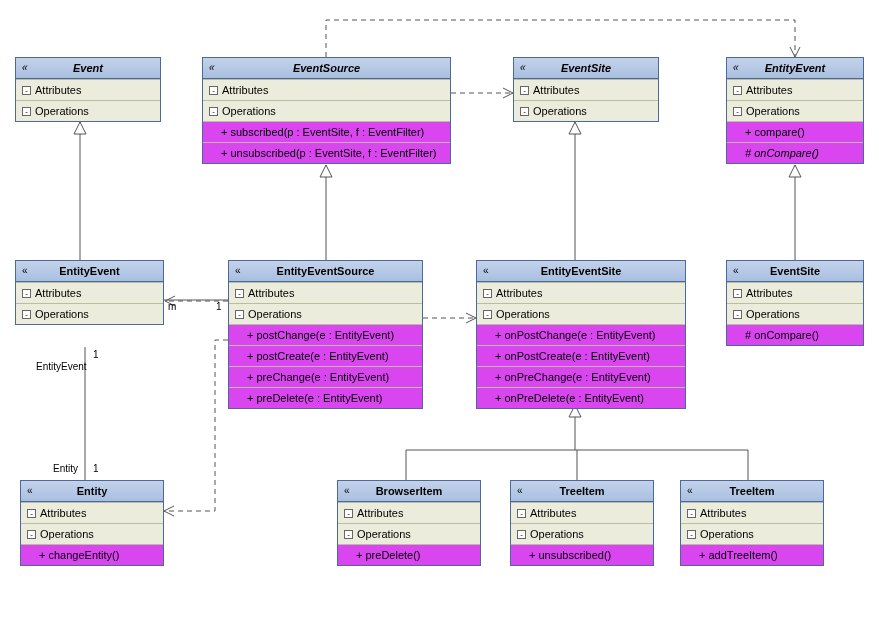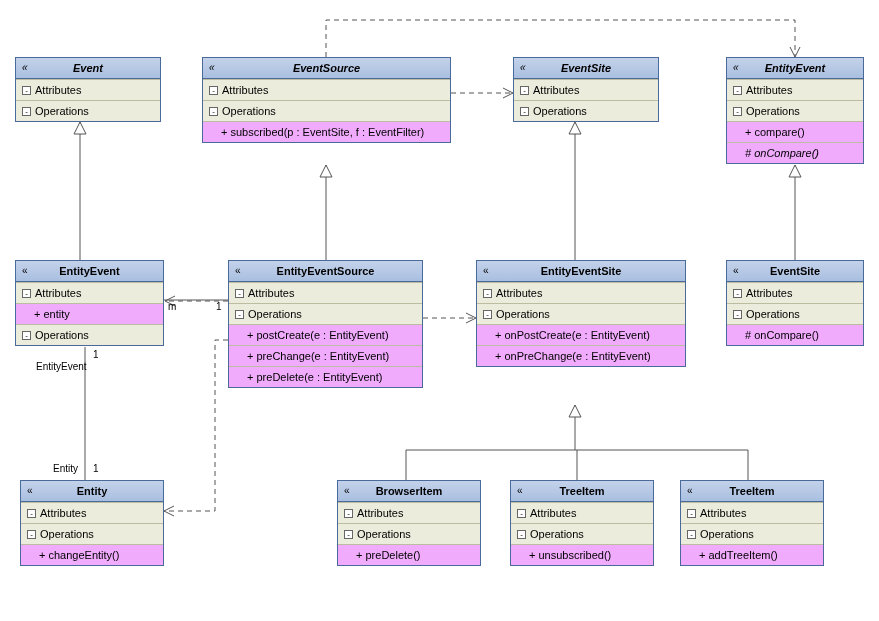--- a/index.html
+++ b/index.html
@@ -43,21 +43,21 @@
   }
   .uml-title .abstract-icon {
     position: absolute;
     left: 6px;
     top: 4px;
     font-size: 10px;
     font-weight: normal;
   }
   .uml-title.italic { font-style: italic; }
   .uml-section {
-    background: #f0abfc;
+    background: #d946ef;
     border-top: 1px solid #bcbca0;
     padding: 3px 6px;
     line-height: 14px;
   }
   .uml-section.header-row {
     background: #ececdc;
     font-weight: normal;
   }
   .row {
     display: flex;
@@ -168,20 +168,21 @@
   </div>
   <div class="uml-section header-row row">
     <span class="toggle-icon">-</span>
     <span>Attributes</span>
   </div>
   <div class="uml-section header-row row">
     <span class="toggle-icon">-</span>
     <span>Operations</span>
   </div>
   <div class="uml-section op-indent">+ subscribed(p : EventSite, f : EventFilter)</div>
+  <div class="uml-section op-indent">+ unsubscribed(p : EventSite, f : EventFilter)</div>
 </div>
 
 <div class="uml-class" style="left:513px; top:57px; width:146px;">
   <div class="uml-title italic">
     <span class="abstract-icon">«</span>
     <span>EventSite</span>
   </div>
   <div class="uml-section header-row row">
     <span class="toggle-icon">-</span>
     <span>Attributes</span>
@@ -211,60 +212,62 @@
 
 <div class="uml-class" style="left:15px; top:260px; width:149px;">
   <div class="uml-title">
     <span class="abstract-icon">«</span>
     <span>EntityEvent</span>
   </div>
   <div class="uml-section header-row row">
     <span class="toggle-icon">-</span>
     <span>Attributes</span>
   </div>
-  <div class="uml-section op-indent">+ entity</div>
   <div class="uml-section header-row row">
     <span class="toggle-icon">-</span>
     <span>Operations</span>
   </div>
 </div>
 
 <div class="uml-class" style="left:228px; top:260px; width:195px;">
   <div class="uml-title">
     <span class="abstract-icon">«</span>
     <span>EntityEventSource</span>
   </div>
   <div class="uml-section header-row row">
     <span class="toggle-icon">-</span>
     <span>Attributes</span>
   </div>
   <div class="uml-section header-row row">
     <span class="toggle-icon">-</span>
     <span>Operations</span>
   </div>
+  <div class="uml-section op-indent">+ postChange(e : EntityEvent)</div>
   <div class="uml-section op-indent">+ postCreate(e : EntityEvent)</div>
   <div class="uml-section op-indent">+ preChange(e : EntityEvent)</div>
   <div class="uml-section op-indent">+ preDelete(e : EntityEvent)</div>
 </div>
 
 <div class="uml-class" style="left:476px; top:260px; width:210px;">
   <div class="uml-title">
     <span class="abstract-icon">«</span>
     <span>EntityEventSite</span>
   </div>
   <div class="uml-section header-row row">
     <span class="toggle-icon">-</span>
     <span>Attributes</span>
   </div>
   <div class="uml-section header-row row">
     <span class="toggle-icon">-</span>
     <span>Operations</span>
   </div>
+  <div class="uml-section op-indent">+ onPostChange(e : EntityEvent)</div>
   <div class="uml-section op-indent">+ onPostCreate(e : EntityEvent)</div>
   <div class="uml-section op-indent">+ onPreChange(e : EntityEvent)</div>
+  <div class="uml-section op-indent">+ onPreDelete(e : EntityEvent)</div>
 </div>
 
 <div class="uml-class" style="left:726px; top:260px; width:138px;">
   <div class="uml-title">
     <span class="abstract-icon">«</span>
     <span>EventSite</span>
   </div>
   <div class="uml-section header-row row">
     <span class="toggle-icon">-</span>
     <span>Attributes</span>

